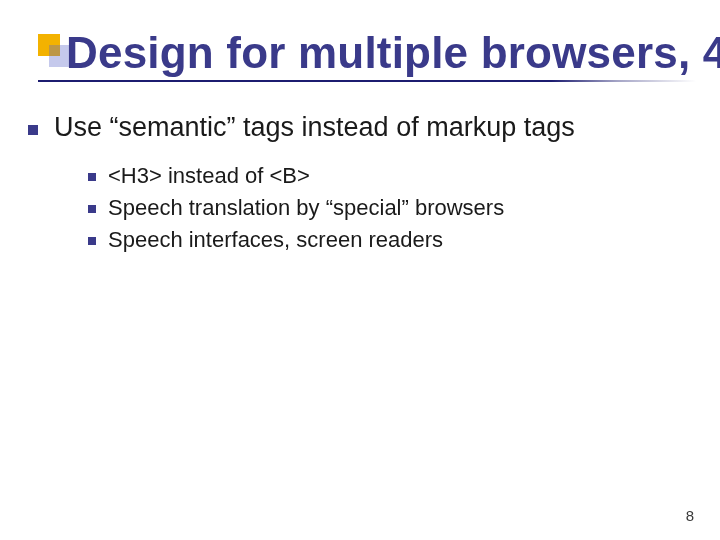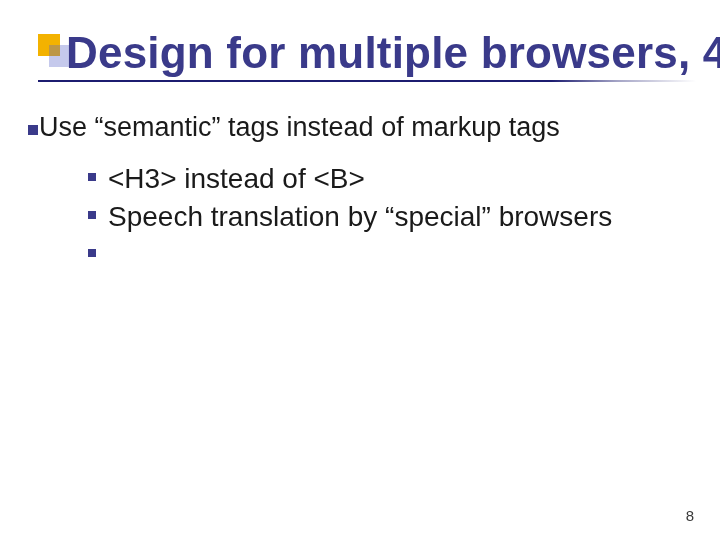--- a/index.html
+++ b/index.html
@@ -62,21 +62,21 @@
   }
   .content {
     position: absolute;
     top: 112px;
     left: 28px;
     right: 24px;
   }
   .lvl1 {
     display: flex;
     align-items: flex-start;
-    gap: 1px;
+    gap: 16px;
     font-size: 27px;
     color: #1a1a1a;
   }
   .bullet {
     display: inline-block;
     width: 10px;
     height: 10px;
     background: #3a3a8a;
     flex: 0 0 auto;
     margin-top: 13px;
@@ -87,21 +87,21 @@
     margin-top: 10px;
   }
   .sublist {
     margin-top: 20px;
     margin-left: 60px;
   }
   .lvl2 {
     display: flex;
     align-items: flex-start;
     gap: 12px;
-    font-size: 28px;
+    font-size: 22px;
     color: #1a1a1a;
     margin-bottom: 6px;
   }
   .page-num {
     position: absolute;
     bottom: 16px;
     right: 26px;
     font-size: 15px;
     color: #3a3a3a;
   }
@@ -128,17 +128,18 @@
     <div class="lvl2">
       <span class="bullet sm"></span>
       <span>&lt;H3&gt; instead of &lt;B&gt;</span>
     </div>
     <div class="lvl2">
       <span class="bullet sm"></span>
       <span>Speech translation by “special” browsers</span>
     </div>
     <div class="lvl2">
       <span class="bullet sm"></span>
+      <span>Speech interfaces, screen readers</span>
     </div>
   </div>
 </div>
 
 <div class="page-num">8</div>
 
 </body></html>

